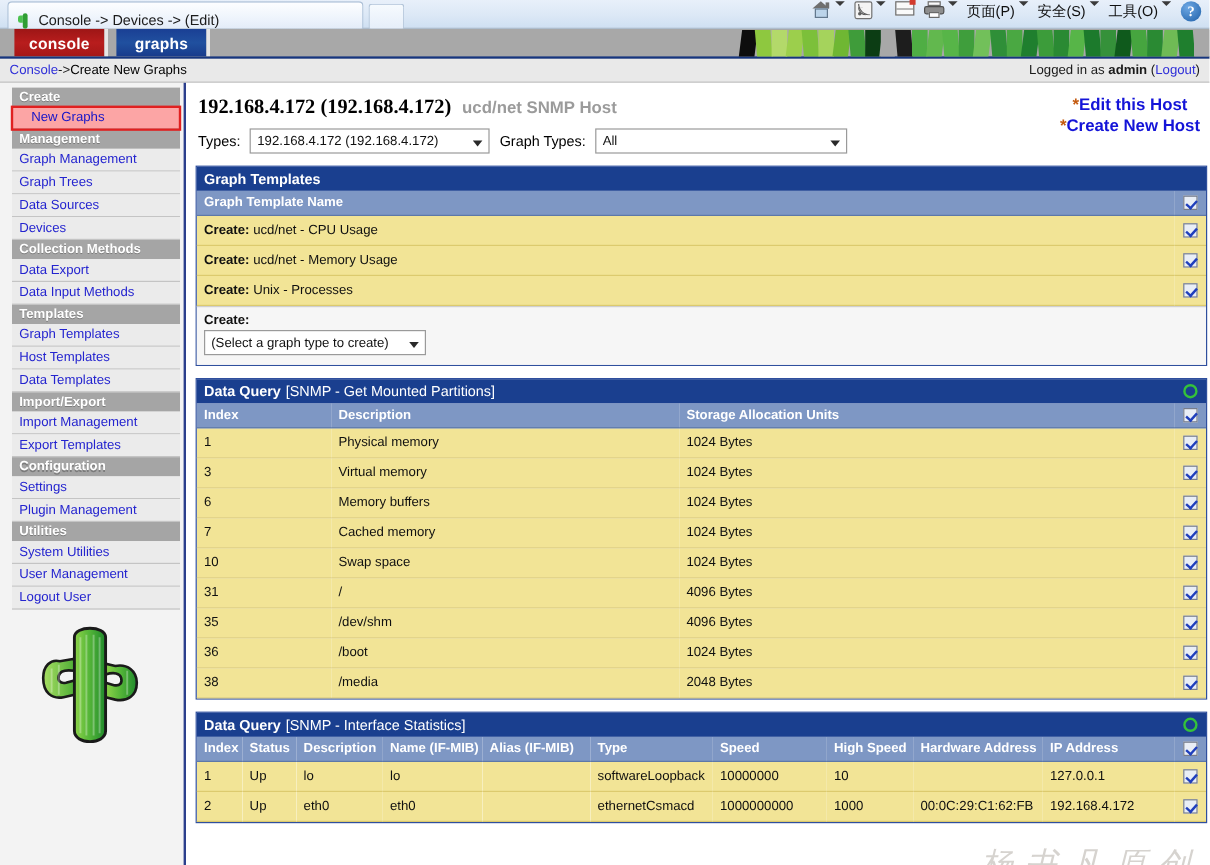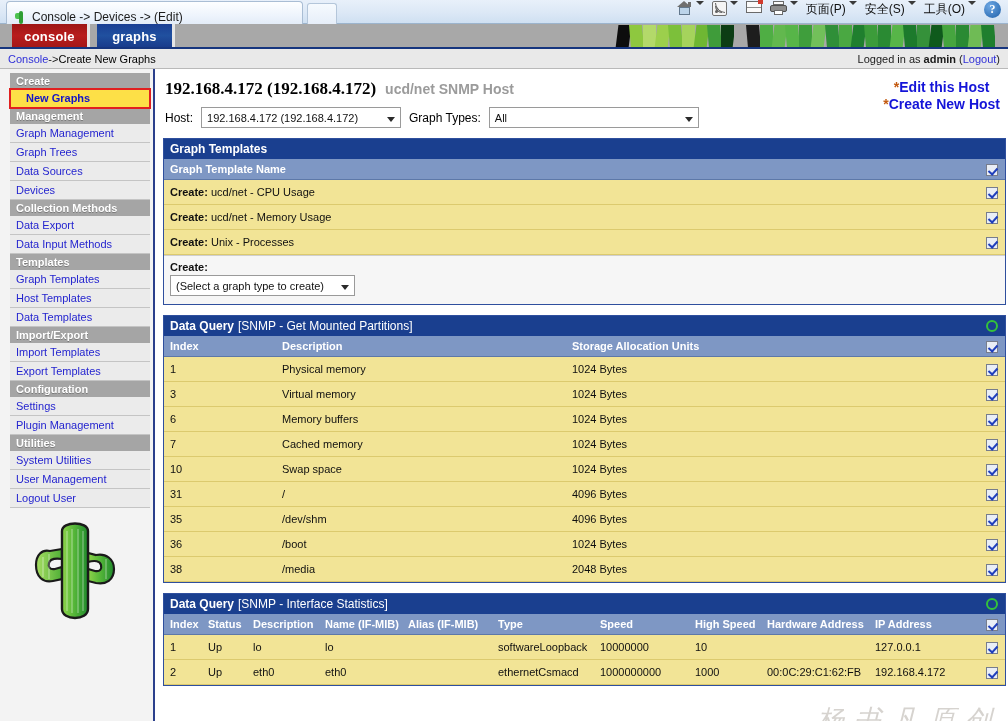--- a/index.html
+++ b/index.html
@@ -183,22 +183,22 @@
   }
   .nav-item {
     display: block;
     font-size: 11px; color: #2424cf;
     padding: 3px 0 3px 6px;
     border-bottom: 1px solid #c4c4c4;
     background: #ebebeb;
     text-decoration: none;
   }
   .nav-item.selected {
-    background: #fde047;
-    color: #1414c8; font-weight: bold;
+    background: #fca5a5;
+    color: #1414c8; font-weight: normal;
     outline: 2px solid #e02020;
     outline-offset: -1px;
     position: relative; z-index: 2; padding-left: 16px;
   }
   #sidebar-cactus {
     position: absolute; left: 22px; top: 440px;
     width: 110px; height: 130px;
   }
 
   
@@ -429,21 +429,21 @@
         <a class="nav-item" href="#">Data Sources</a>
         <a class="nav-item" href="#">Devices</a>
         <div class="nav-header">Collection Methods</div>
         <a class="nav-item" href="#">Data Export</a>
         <a class="nav-item" href="#">Data Input Methods</a>
         <div class="nav-header">Templates</div>
         <a class="nav-item" href="#">Graph Templates</a>
         <a class="nav-item" href="#">Host Templates</a>
         <a class="nav-item" href="#">Data Templates</a>
         <div class="nav-header">Import/Export</div>
-        <a class="nav-item" href="#">Import Templates</a>
+        <a class="nav-item" href="#">Import Management</a>
         <a class="nav-item" href="#">Export Templates</a>
         <div class="nav-header">Configuration</div>
         <a class="nav-item" href="#">Settings</a>
         <a class="nav-item" href="#">Plugin Management</a>
         <div class="nav-header">Utilities</div>
         <a class="nav-item" href="#">System Utilities</a>
         <a class="nav-item" href="#">User Management</a>
         <a class="nav-item" href="#">Logout User</a>
       </div>
     <svg id="sidebar-cactus" viewBox="0 0 110 130">
@@ -474,21 +474,21 @@
   </div>
 
   <div id="content">
 
     <div id="host-title-row">
       <span id="host-title">192.168.4.172 (192.168.4.172)</span>
       <span id="host-subtitle">ucd/net SNMP Host</span>
     </div>
 
     <div id="host-filter-row">
-      <span>Host:</span>
+      <span>Types:</span>
       <span class="sel" id="sel-host">192.168.4.172 (192.168.4.172)</span>
       <span>Graph Types:</span>
       <span class="sel" id="sel-graphtypes">All</span>
     </div>
 
     <div id="host-actions">
       <a href="#"><span class="star">*</span><span>Edit this Host</span></a>
       <a href="#"><span class="star">*</span><span>Create New Host</span></a>
     </div>
 

